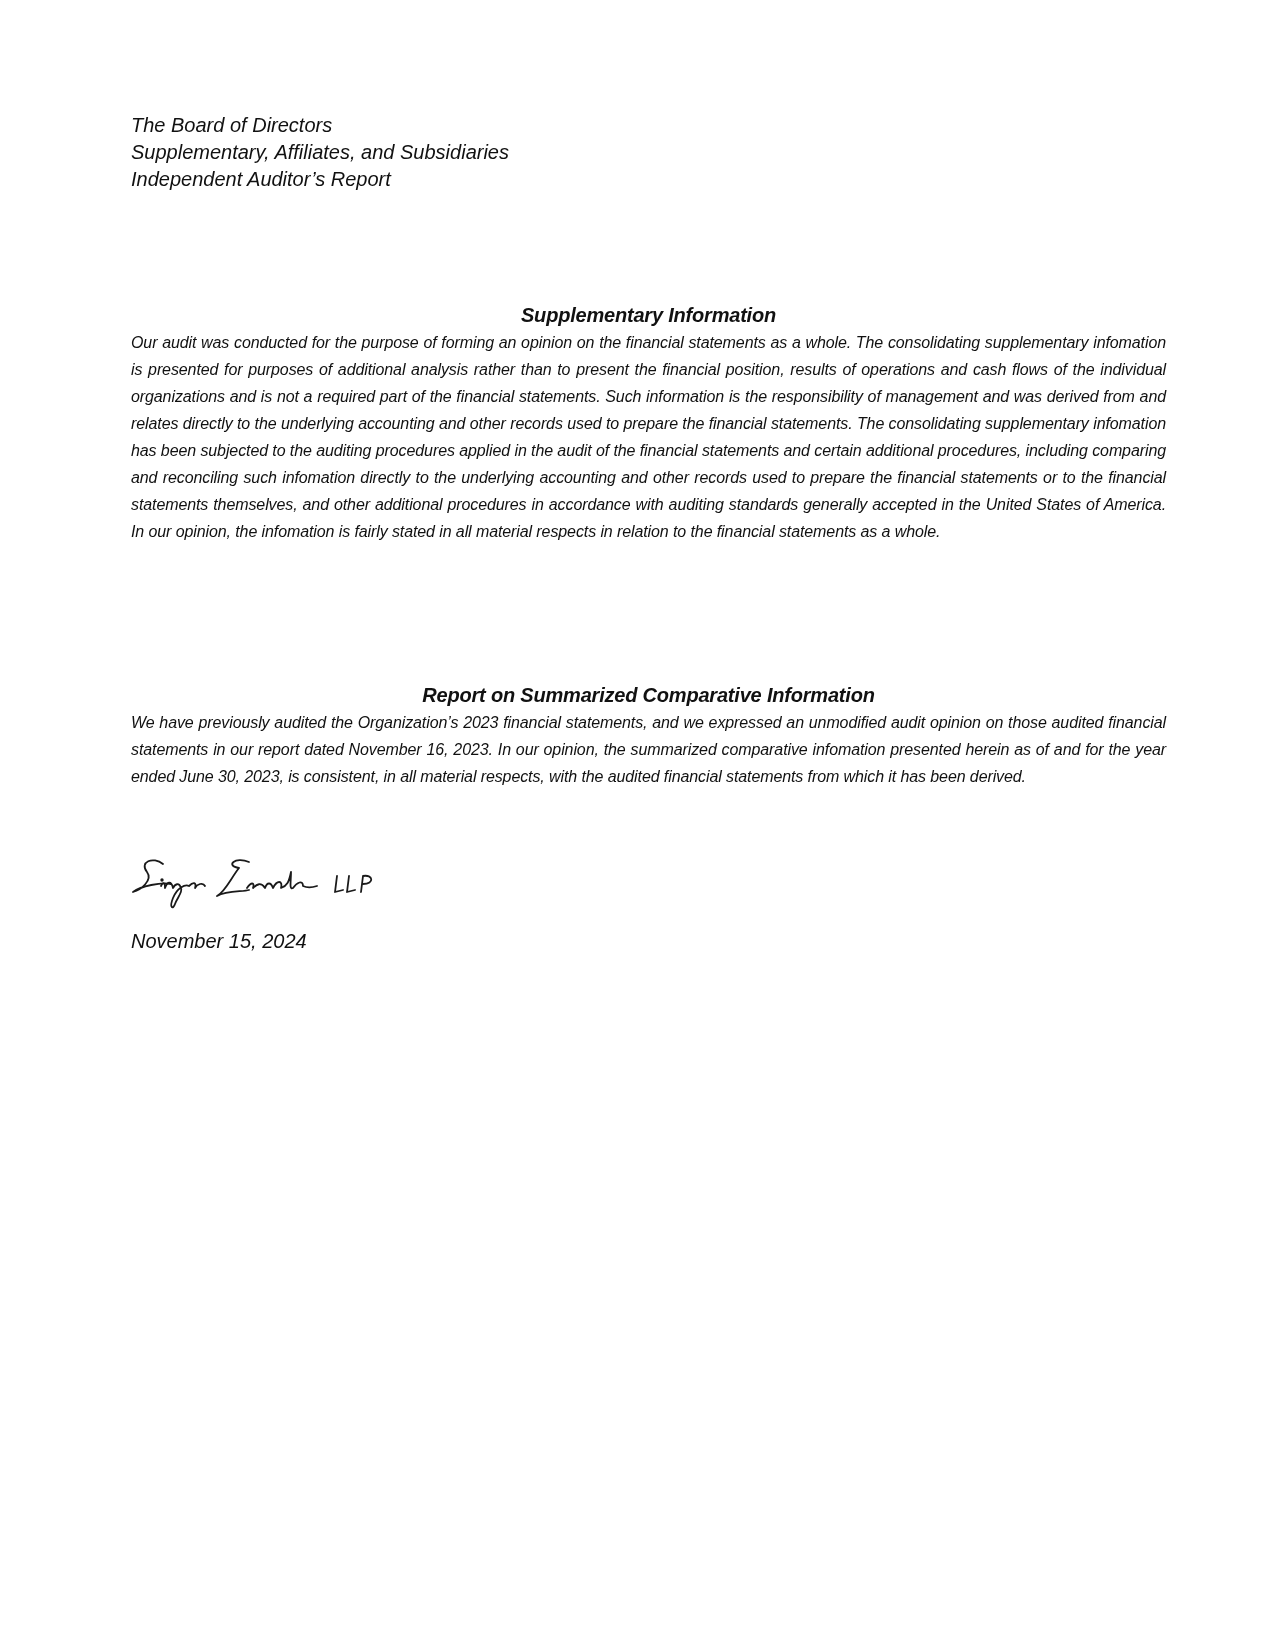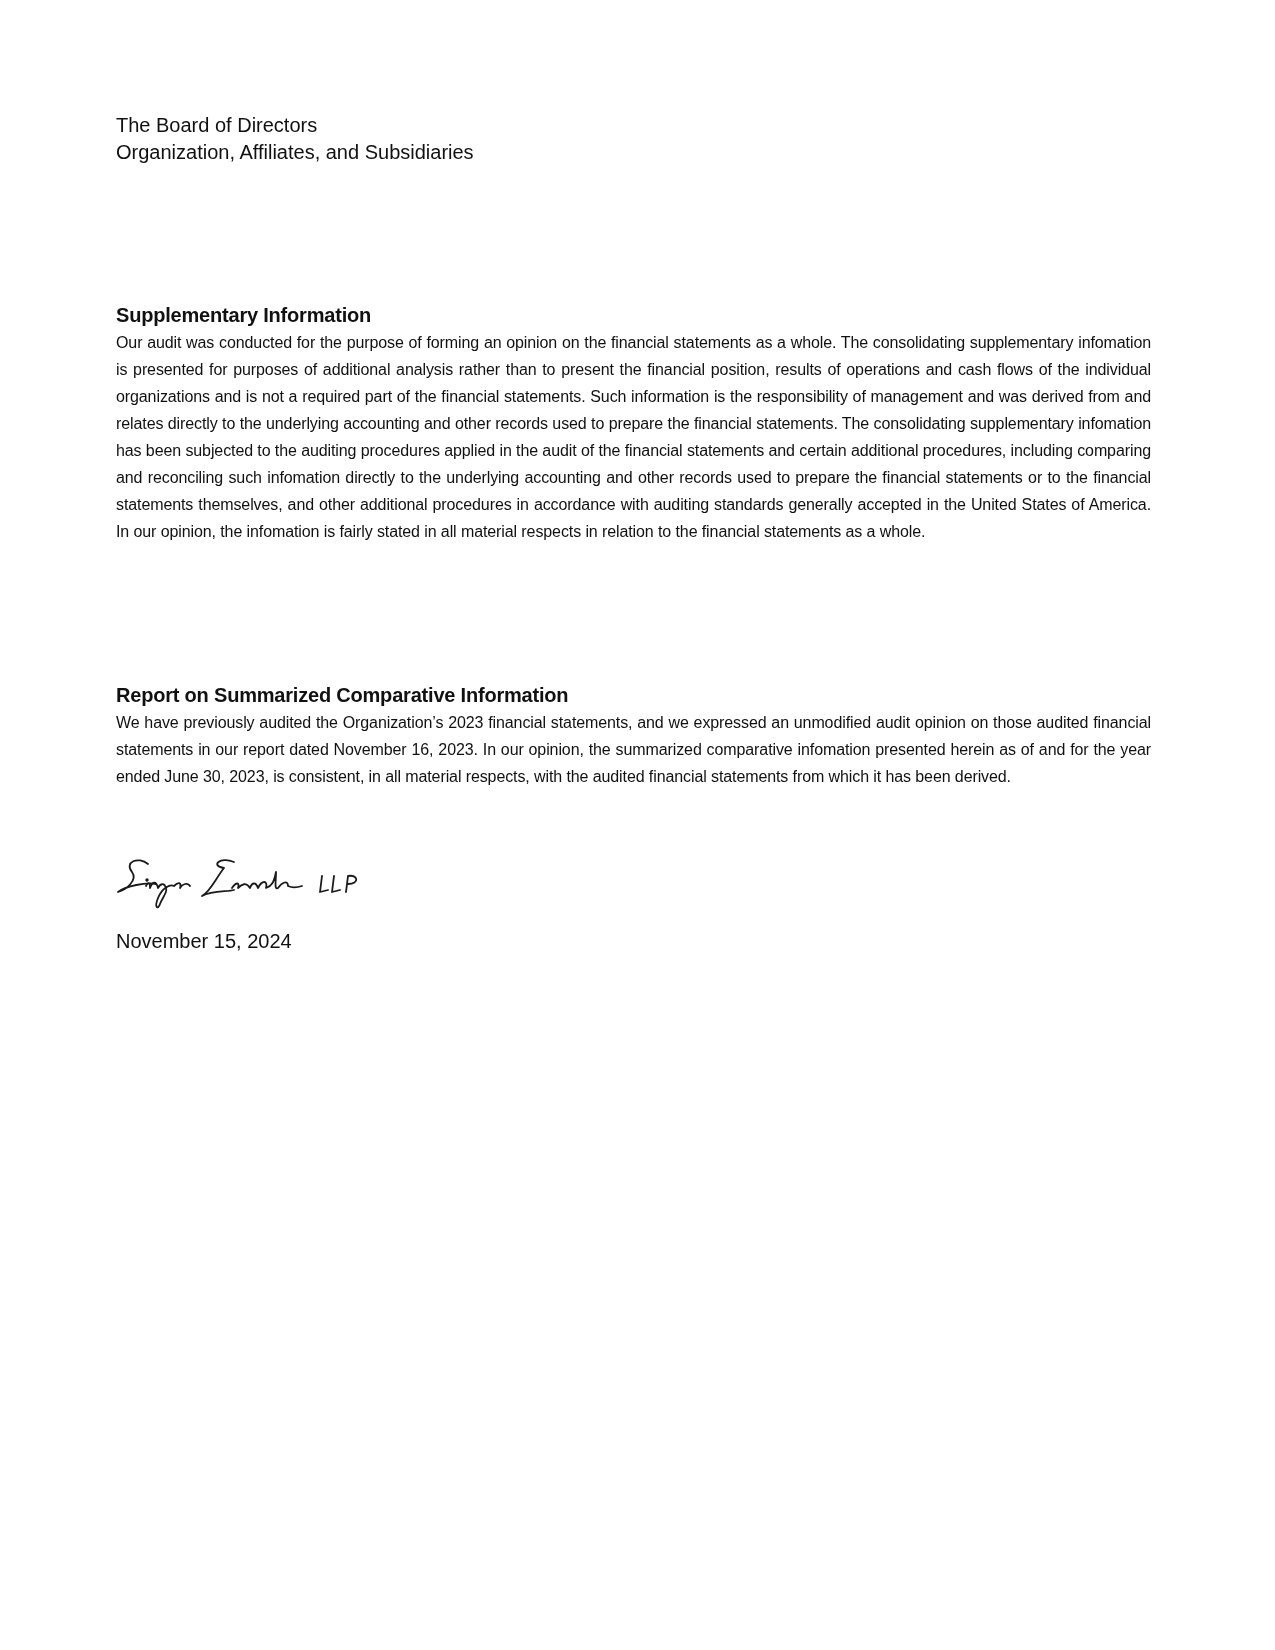--- a/index.html
+++ b/index.html
@@ -10,23 +10,24 @@
     body {
       width: 1275px;
       height: 1650px;
       position: relative;
       overflow: hidden;
       font-family: "Liberation Sans", "DejaVu Sans", sans-serif;
       color: #111111;
     }
     .page {
       position: absolute;
-      left: 116px;
+      left: 131px;
       top: 112px;
       width: 1035px;
+      font-style: italic;
     }
     .addressee div {
       font-size: 20px;
       line-height: 27px;
       white-space: nowrap;
     }
     .section {
       margin-top: 0;
     }
     .section-supp {
@@ -39,20 +40,21 @@
       position: absolute;
       top: 570px;
       left: 0;
       width: 1035px;
     }
     .section-heading {
       font-weight: bold;
       font-size: 20px;
       line-height: 27px;
       letter-spacing: -0.2px;
+      text-align: center;
     }
     .section-body {
       font-size: 16px;
       line-height: 27px;
       text-align: justify;
       text-align-last: left;
       letter-spacing: -0.1px;
     }
     .signature-block {
       position: absolute;
@@ -70,21 +72,22 @@
       margin-top: 16px;
     }
   </style>
 </head>
 <body>
 
 <div class="page">
 
   <div class="addressee">
     <div>The Board of Directors</div>
-    <div>Organization, Affiliates, and Subsidiaries</div>
+    <div>Supplementary, Affiliates, and Subsidiaries</div>
+    <div>Independent Auditor’s Report</div>
   </div>
 
   <div class="section section-supp">
     <div class="section-heading">Supplementary Information</div>
     <div class="section-body">Our audit was conducted for the purpose of forming an opinion on the financial statements as a whole. The consolidating supplementary infomation is presented for purposes of additional analysis rather than to present the financial position, results of operations and cash flows of the individual organizations and is not a required part of the financial statements. Such information is the responsibility of management and was derived from and relates directly to the underlying accounting and other records used to prepare the financial statements. The consolidating supplementary infomation has been subjected to the auditing procedures applied in the audit of the financial statements and certain additional procedures, including comparing and reconciling such infomation directly to the underlying accounting and other records used to prepare the financial statements or to the financial statements themselves, and other additional procedures in accordance with auditing standards generally accepted in the United States of America. In our opinion, the infomation is fairly stated in all material respects in relation to the financial statements as a whole.</div>
   </div>
 
   <div class="section section-comp">
     <div class="section-heading">Report on Summarized Comparative Information</div>
     <div class="section-body">We have previously audited the Organization’s 2023 financial statements, and we expressed an unmodified audit opinion on those audited financial statements in our report dated November 16, 2023. In our opinion, the summarized comparative infomation presented herein as of and for the year ended June 30, 2023, is consistent, in all material respects, with the audited financial statements from which it has been derived.</div>

